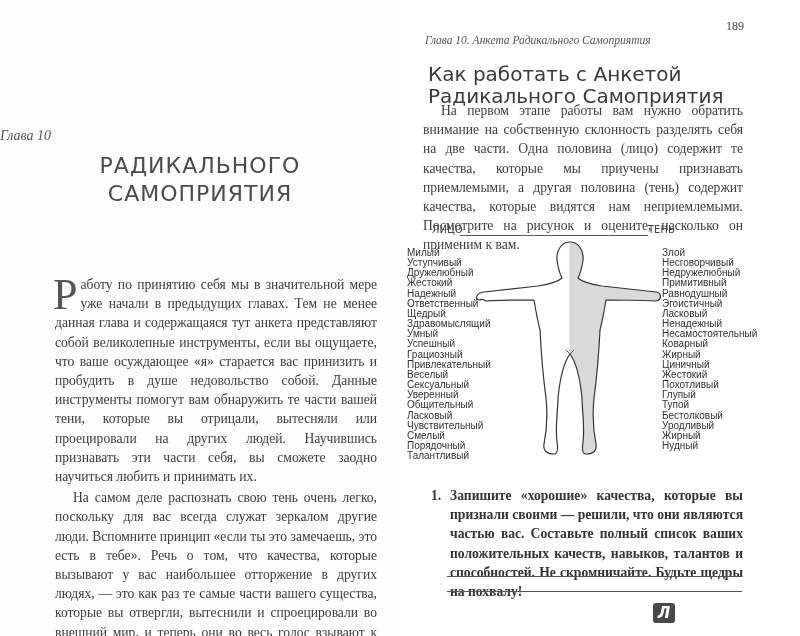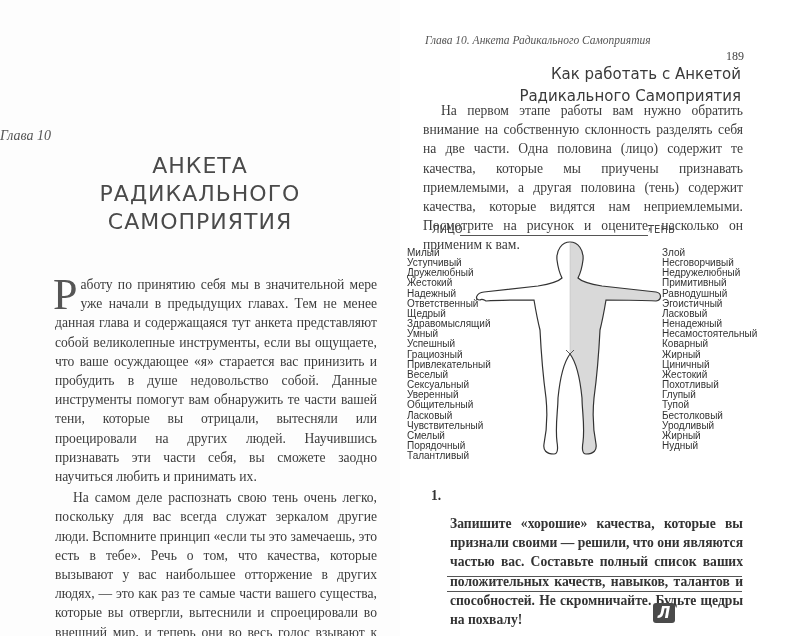--- a/index.html
+++ b/index.html
@@ -34,26 +34,26 @@
     float: left; font-size: 44px; line-height: 36px; margin: 2px 3px 0 -2px;
     font-family: "Liberation Serif", serif; color: #555;
   }
 
   
   .running-head {
     position: absolute; top: 34px; left: 25px; width: 318px;
     font-family: Liberation Serif, serif; font-style: italic; font-size: 11.5px; color: #555;
   }
   .page-number {
-    position: absolute; top: 49px; left: 310px; width: 34px; text-align: right;
+    position: absolute; top: 19px; left: 310px; width: 34px; text-align: right;
     font-family: "Liberation Serif", serif; font-size: 12px; color: #444;
   }
   .section-title {
-    position: absolute; top: 63px; left: 41px; width: 300px;
-    font-family: "DejaVu Sans", sans-serif; font-size: 15px; line-height: 22px; color: #3a3a3a; text-align: right;
+    position: absolute; top: 63px; left: 28px; width: 300px;
+    font-family: "DejaVu Sans", sans-serif; font-size: 20px; line-height: 22px; color: #3a3a3a;
   }
   .body-right {
     position: absolute; top: 101px; left: 23px; width: 320px;
     font-family: "Liberation Serif", serif; font-size: 13.6px; line-height: 19.2px;
     color: #3c3c3c; text-align: justify; text-indent: 18px; margin: 0;
   }
 
   
   .figure { position: absolute; top: 224px; left: 0; width: 400px; height: 235px; }
   .fig-label {
@@ -71,39 +71,38 @@
   .qual-list li { white-space: nowrap; }
   .body-figure { position: absolute; top: 14px; left: 70px; width: 200px; height: 220px; }
 
   
   .exercise {
     position: absolute; top: 486px; left: 23px; width: 320px;
     font-family: "Liberation Serif", serif; font-weight: bold; font-size: 13.6px; line-height: 19.2px;
     color: #333;
   }
   .ex-num { position: absolute; left: 8px; top: 0; }
-  .ex-text { margin-left: 27px; text-align: justify; margin-top: 28px; }
+  .ex-text { margin-left: 27px; text-align: justify; }
   .answer-line { position: absolute; left: 47px; width: 295px; border-top: 1px solid #555; }
   .answer-line.l1 { top: 576px; }
   .answer-line.l2 { top: 591px; }
 
   .logo-badge {
     position: absolute; left: 653px; top: 603px; width: 22px; height: 20px;
     background: #4a4a4a; border-radius: 3px; color: #fff;
     font-family: "DejaVu Sans", sans-serif; font-weight: bold; font-style: italic;
     font-size: 15px; line-height: 20px; text-align: center;
   }
 </style>
 </head>
 <body>
 
 <div class="page page-left">
   <div class="chapter-label">Глава 10</div>
   <div class="chapter-title">
-    <div>АНКЕТА</div>
     <div>РАДИКАЛЬНОГО</div>
     <div>САМОПРИЯТИЯ</div>
   </div>
   <div class="body-left">
     <p><span class="dropcap">Р</span><span>аботу по принятию себя мы в значительной мере уже начали в предыдущих главах. Тем не менее данная глава и содержащаяся тут анкета представляют собой великолепные инструменты, если вы ощущаете, что ваше осуждающее «я» старается вас принизить и пробудить в душе недовольство собой. Данные инструменты помогут вам обнаружить те части вашей тени, которые вы отрицали, вытесняли или проецировали на других людей. Научившись признавать эти части себя, вы сможете заодно научиться любить и принимать их.</span></p>
     <p>На самом деле распознать свою тень очень легко, поскольку для вас всегда служат зеркалом другие люди. Вспомните принцип «если ты это замечаешь, это есть в тебе». Речь о том, что качества, которые вызывают у вас наибольшее отторжение в других людях, — это как раз те самые части вашего существа, которые вы отвергли, вытеснили и спроецировали во внешний мир, и теперь они во весь голос взывают к вам, моля, чтобы вы их полюбили и приняли.</p>
   </div>
 </div>
 
 <div class="page page-right">

